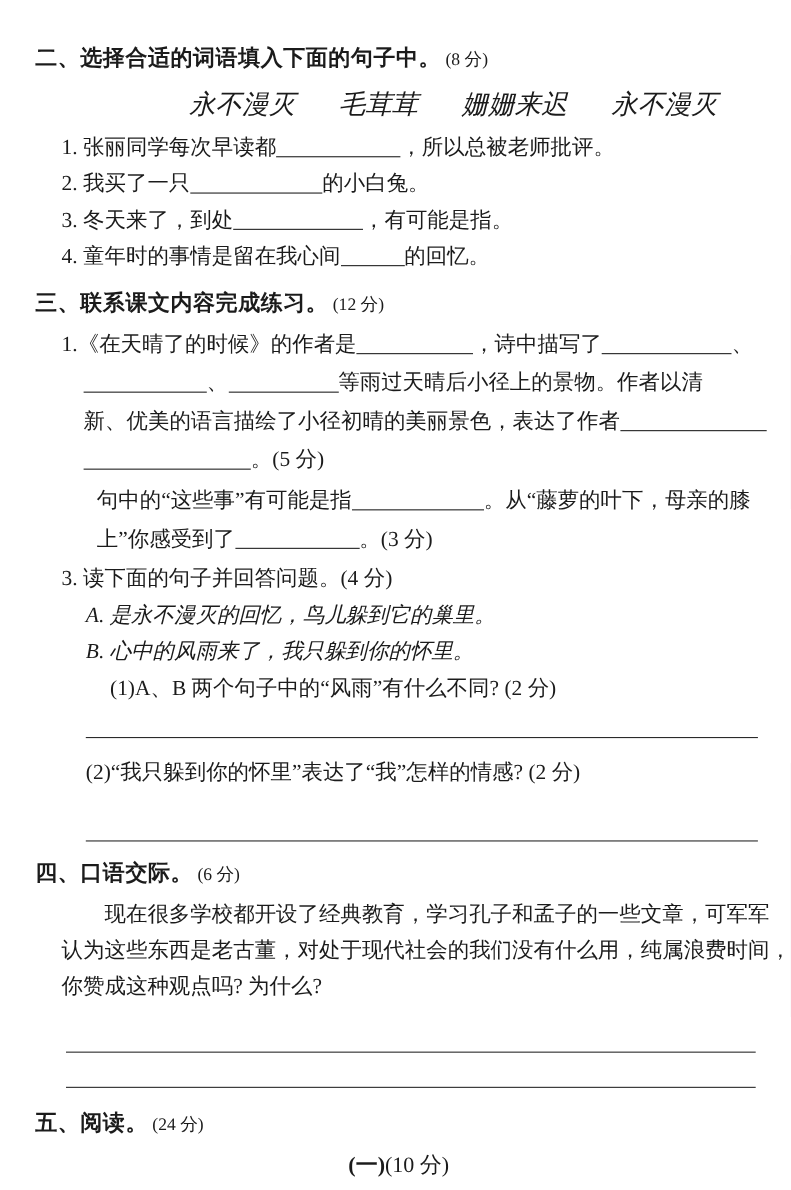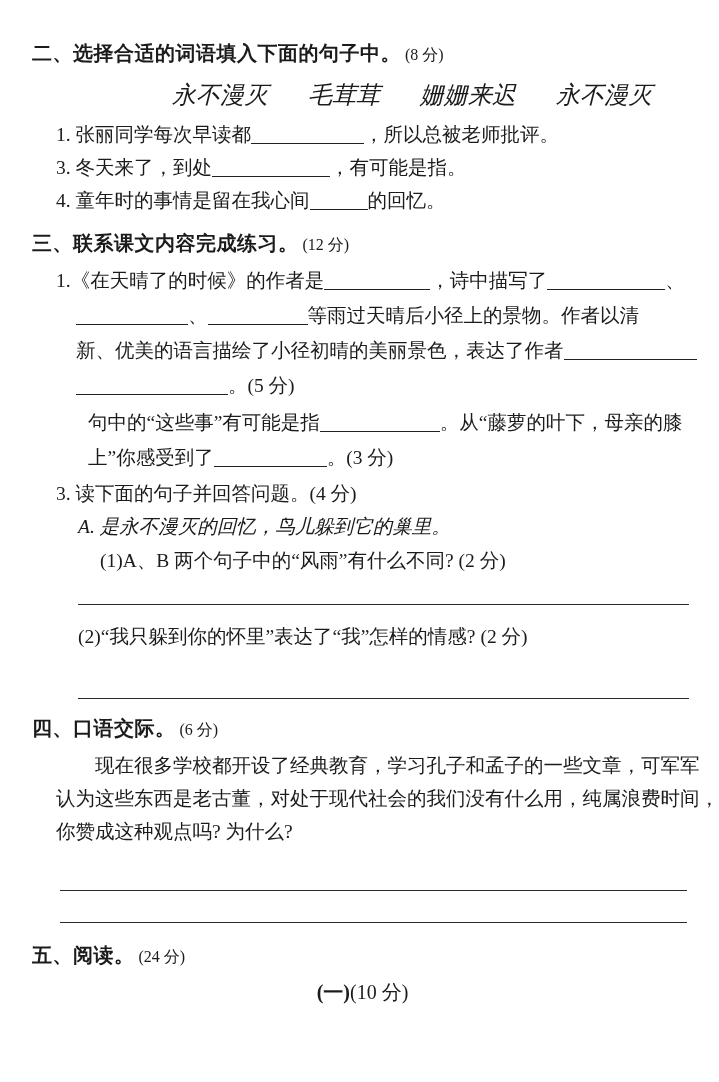--- a/index.html
+++ b/index.html
@@ -60,20 +60,23 @@
     <div class="bank">
       <span class="kai">永不漫灭</span>
       <span class="kai">毛茸茸</span>
       <span class="kai">姗姗来迟</span>
       <span class="kai">永不漫灭</span>
     </div>
     <div class="line" style="margin-left:24px">
       <span>1. 张丽同学每次早读都</span><span class="blank" style="width:113px"></span><span>，所以总被老师批评。</span>
     </div>
     <div class="line" style="margin-left:24px">
+      <span>2. 我买了一只</span><span class="blank" style="width:120px"></span><span>的小白兔。</span>
+    </div>
+    <div class="line" style="margin-left:24px">
       <span>3. 冬天来了，到处</span><span class="blank" style="width:118px"></span><span>，有可能是指。</span>
     </div>
     <div class="line" style="margin-left:24px">
       <span>4. 童年时的事情是留在我心间</span><span class="blank" style="width:58px"></span><span>的回忆。</span>
     </div>
   </div>
 
   <div style="margin-top:13px">
     <div class="sec-heading">
       <span>三、联系课文内容完成练习。</span><span class="pts">(12 分)</span>
@@ -99,20 +102,23 @@
       <div class="line35" style="margin-left:56px">
         <span>上”你感受到了</span><span class="blank" style="width:113px"></span><span>。</span><span>(3 分)</span>
       </div>
     </div>
     <div style="margin-top:2px">
       <div class="line" style="margin-left:24px">
         <span>3. 读下面的句子并回答问题。(4 分)</span>
       </div>
       <div class="line" style="margin-left:46px">
         <span class="kai">A. 是永不漫灭的回忆，鸟儿躲到它的巢里。</span>
+      </div>
+      <div class="line" style="margin-left:46px">
+        <span class="kai">B. 心中的风雨来了，我只躲到你的怀里。</span>
       </div>
       <div class="line" style="margin-left:68px;margin-top:1px">
         <span>(1)A、B 两个句子中的“风雨”有什么不同? (2 分)</span>
       </div>
       <div class="ansline" style="margin:27px 4px 0 46px"></div>
       <div class="line" style="margin-left:46px;margin-top:15px">
         <span>(2)“我只躲到你的怀里”表达了“我”怎样的情感? (2 分)</span>
       </div>
       <div class="ansline" style="margin:45px 4px 0 46px"></div>
     </div>

